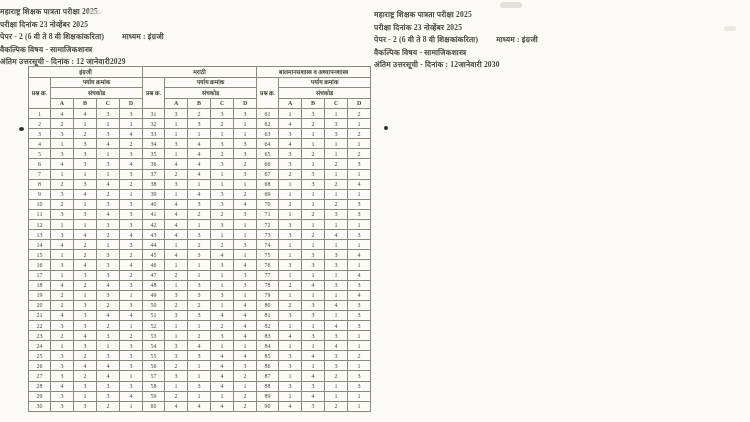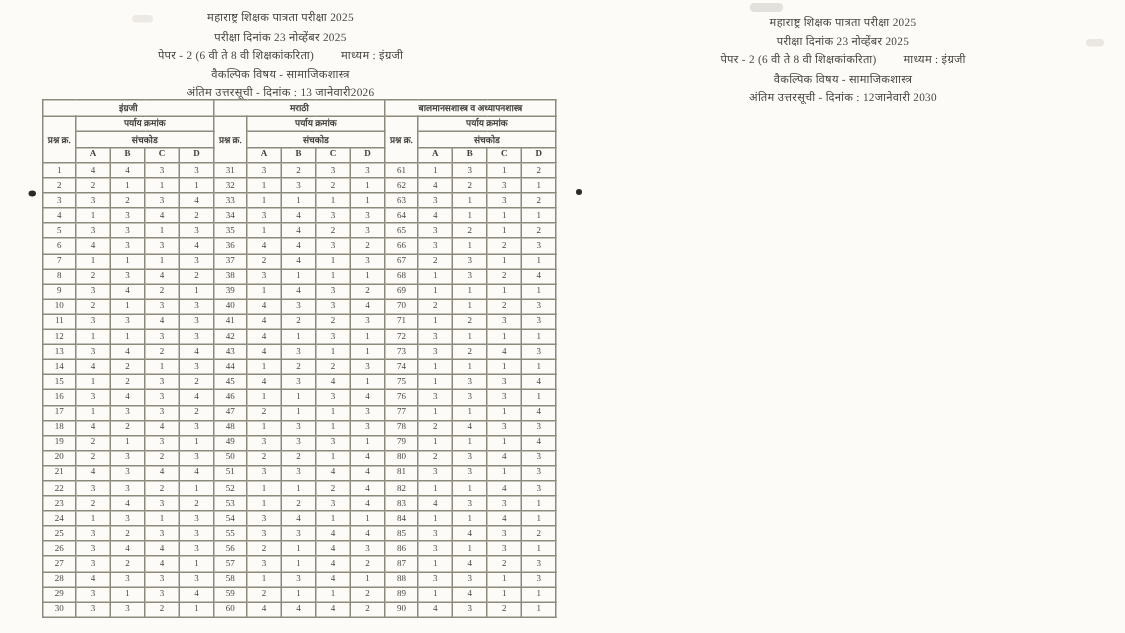--- a/index.html
+++ b/index.html
@@ -8,21 +8,21 @@
     background:#f7f6f3;
     font-family:"Liberation Serif","DejaVu Serif",serif;
     color:#3b3a36;
   }
   .page{
     position:absolute;top:0;height:422px;background:#fcfbf8;
   }
   #page-left{left:0;width:374px;}
   #page-right{left:374px;width:376px;}
   .doc-header{
-    text-align:center;font-size:7.5px;font-weight:normal;color:#4a4740;
+    font-size:7.5px;font-weight:bold;color:#4a4740;
     line-height:12.5px;letter-spacing:.2px;
   }
   #page-left .doc-header{padding-top:6px;}
   #page-right .doc-header{padding-top:9px;}
   .hline{white-space:nowrap;}
   .hline .gap{display:inline-block;width:18px;}
   table{
     border-collapse:collapse;table-layout:fixed;
     position:absolute;
     font-size:6px;color:#4c4a44;
@@ -49,21 +49,21 @@
 </style>
 </head>
 <body>
 
 <div class="page" id="page-left">
   <div class="doc-header">
     <div class="hline">महाराष्ट्र शिक्षक पात्रता परीक्षा 2025</div>
     <div class="hline">परीक्षा दिनांक 23 नोव्हेंबर 2025</div>
     <div class="hline"><span>पेपर - 2 (6 वी ते 8 वी शिक्षकांकरिता)</span><span class="gap"></span><span>माध्यम : इंग्रजी</span></div>
     <div class="hline">वैकल्पिक विषय - सामाजिकशास्त्र</div>
-    <div class="hline">अंतिम उत्तरसूची - दिनांक : 13 जानेवारी2026</div>
+    <div class="hline">अंतिम उत्तरसूची - दिनांक : 12 जानेवारी2029</div>
   </div>
 
   <table id="table-left">
     <colgroup>
       <col style="width:22px">
         <col style="width:23px">
         <col style="width:23px">
         <col style="width:23px">
         <col style="width:23px">
       <col style="width:22px">

